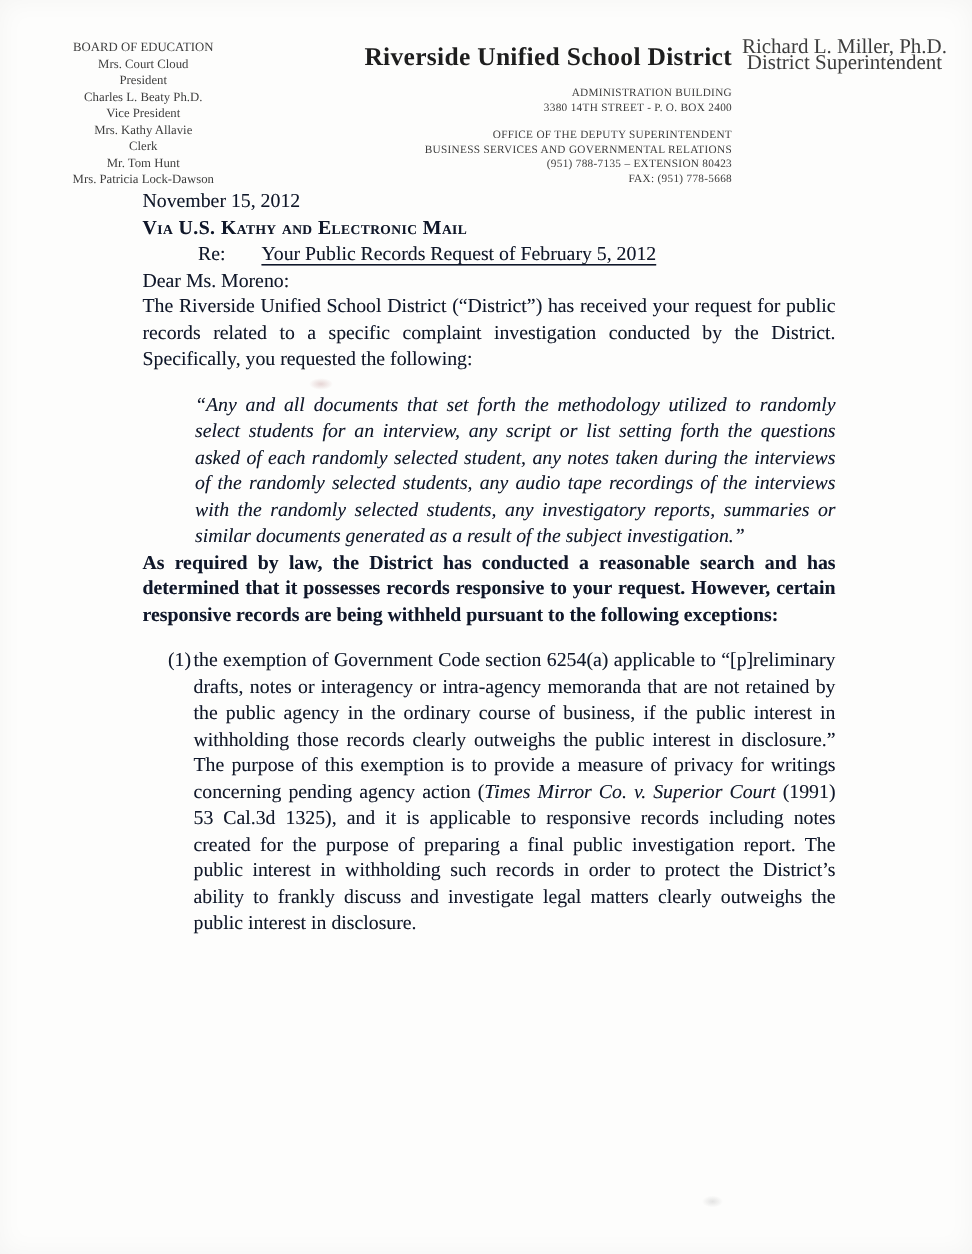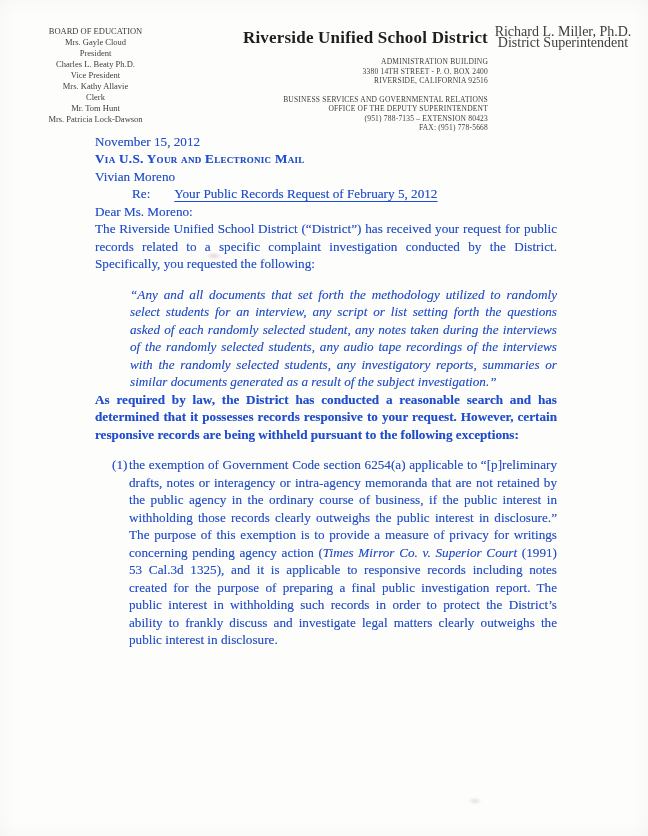--- a/index.html
+++ b/index.html
@@ -56,21 +56,21 @@
     font-size: 14px;
     line-height: 11px;
     color: #3d3d3d;
     flex: 0 0 auto;
   }
   
   .letter-body {
     padding: 0 91px 0 95px;
     font-size: 13.2px;
     line-height: 17.5px;
-    color: #1d4ed8;
+    color: #0f172a;
     text-shadow: 0 0 0.4px rgba(40,40,40,0.35);
   }
   .letter-body p { margin: 0; }
   .date { margin-top: 44px; }
   .via {
     margin-top: 29px;
     font-weight: bold;
     font-variant: small-caps;
     letter-spacing: 0.3px;
   }
@@ -116,57 +116,55 @@
   }
 </style>
 </head>
 <body>
 
 <div class="page">
 
   <header class="letterhead">
     <div class="lh-left">
       <div>BOARD OF EDUCATION</div>
-      <div>Mrs. Gayle Cloud</div>
+      <div>Mrs. Court Cloud</div>
       <div>President</div>
       <div>Charles L. Beaty Ph.D.</div>
       <div>Vice President</div>
       <div>Mrs. Kathy Allavie</div>
       <div>Clerk</div>
       <div>Mr. Tom Hunt</div>
       <div>Mrs. Patricia Lock-Dawson</div>
     </div>
 
     <div class="lh-center">
       <h1 class="district-name">Riverside Unified School District</h1>
       <div class="lh-addr">
         <div class="lh-addr-line">ADMINISTRATION BUILDING</div>
         <div class="lh-addr-line">3380 14TH STREET - P. O. BOX 2400</div>
-        <div class="lh-addr-line">RIVERSIDE, CALIFORNIA  92516</div>
       </div>
       <div class="lh-office">
+        <div class="lh-office-line">OFFICE OF THE DEPUTY SUPERINTENDENT</div>
         <div class="lh-office-line">BUSINESS SERVICES AND GOVERNMENTAL RELATIONS</div>
-        <div class="lh-office-line">OFFICE OF THE DEPUTY SUPERINTENDENT</div>
         <div class="lh-office-line">(951) 788-7135 – EXTENSION 80423</div>
         <div class="lh-office-line">FAX:  (951) 778-5668</div>
       </div>
     </div>
 
     <div class="lh-right">
       <div>Richard L. Miller, Ph.D.</div>
       <div>District Superintendent</div>
     </div>
   </header>
 
   <main class="letter-body">
     <p class="date">November 15, 2012</p>
 
-    <p class="via">Via U.S. Your and Electronic Mail</p>
+    <p class="via">Via U.S. Kathy and Electronic Mail</p>
 
-    <p class="addr">Vivian Moreno</p>
 
     <p class="re-line">
       <span class="re-label">Re:</span><span class="re-subject">Your Public Records Request of February 5, 2012</span>
     </p>
 
     <p class="salutation">Dear Ms. Moreno:</p>
 
     <p class="para">The Riverside Unified School District (“District”) has received your request for public records related to a specific complaint investigation conducted by the District.  Specifically, you requested the following:</p>
 
     <div class="quote">“Any and all documents that set forth the methodology utilized to randomly select students for an interview, any script or list setting forth the questions asked of each randomly selected student, any notes taken during the interviews of the randomly selected students, any audio tape recordings of the interviews with the randomly selected students, any investigatory reports, summaries or similar documents generated as a result of the subject investigation.”</div>

